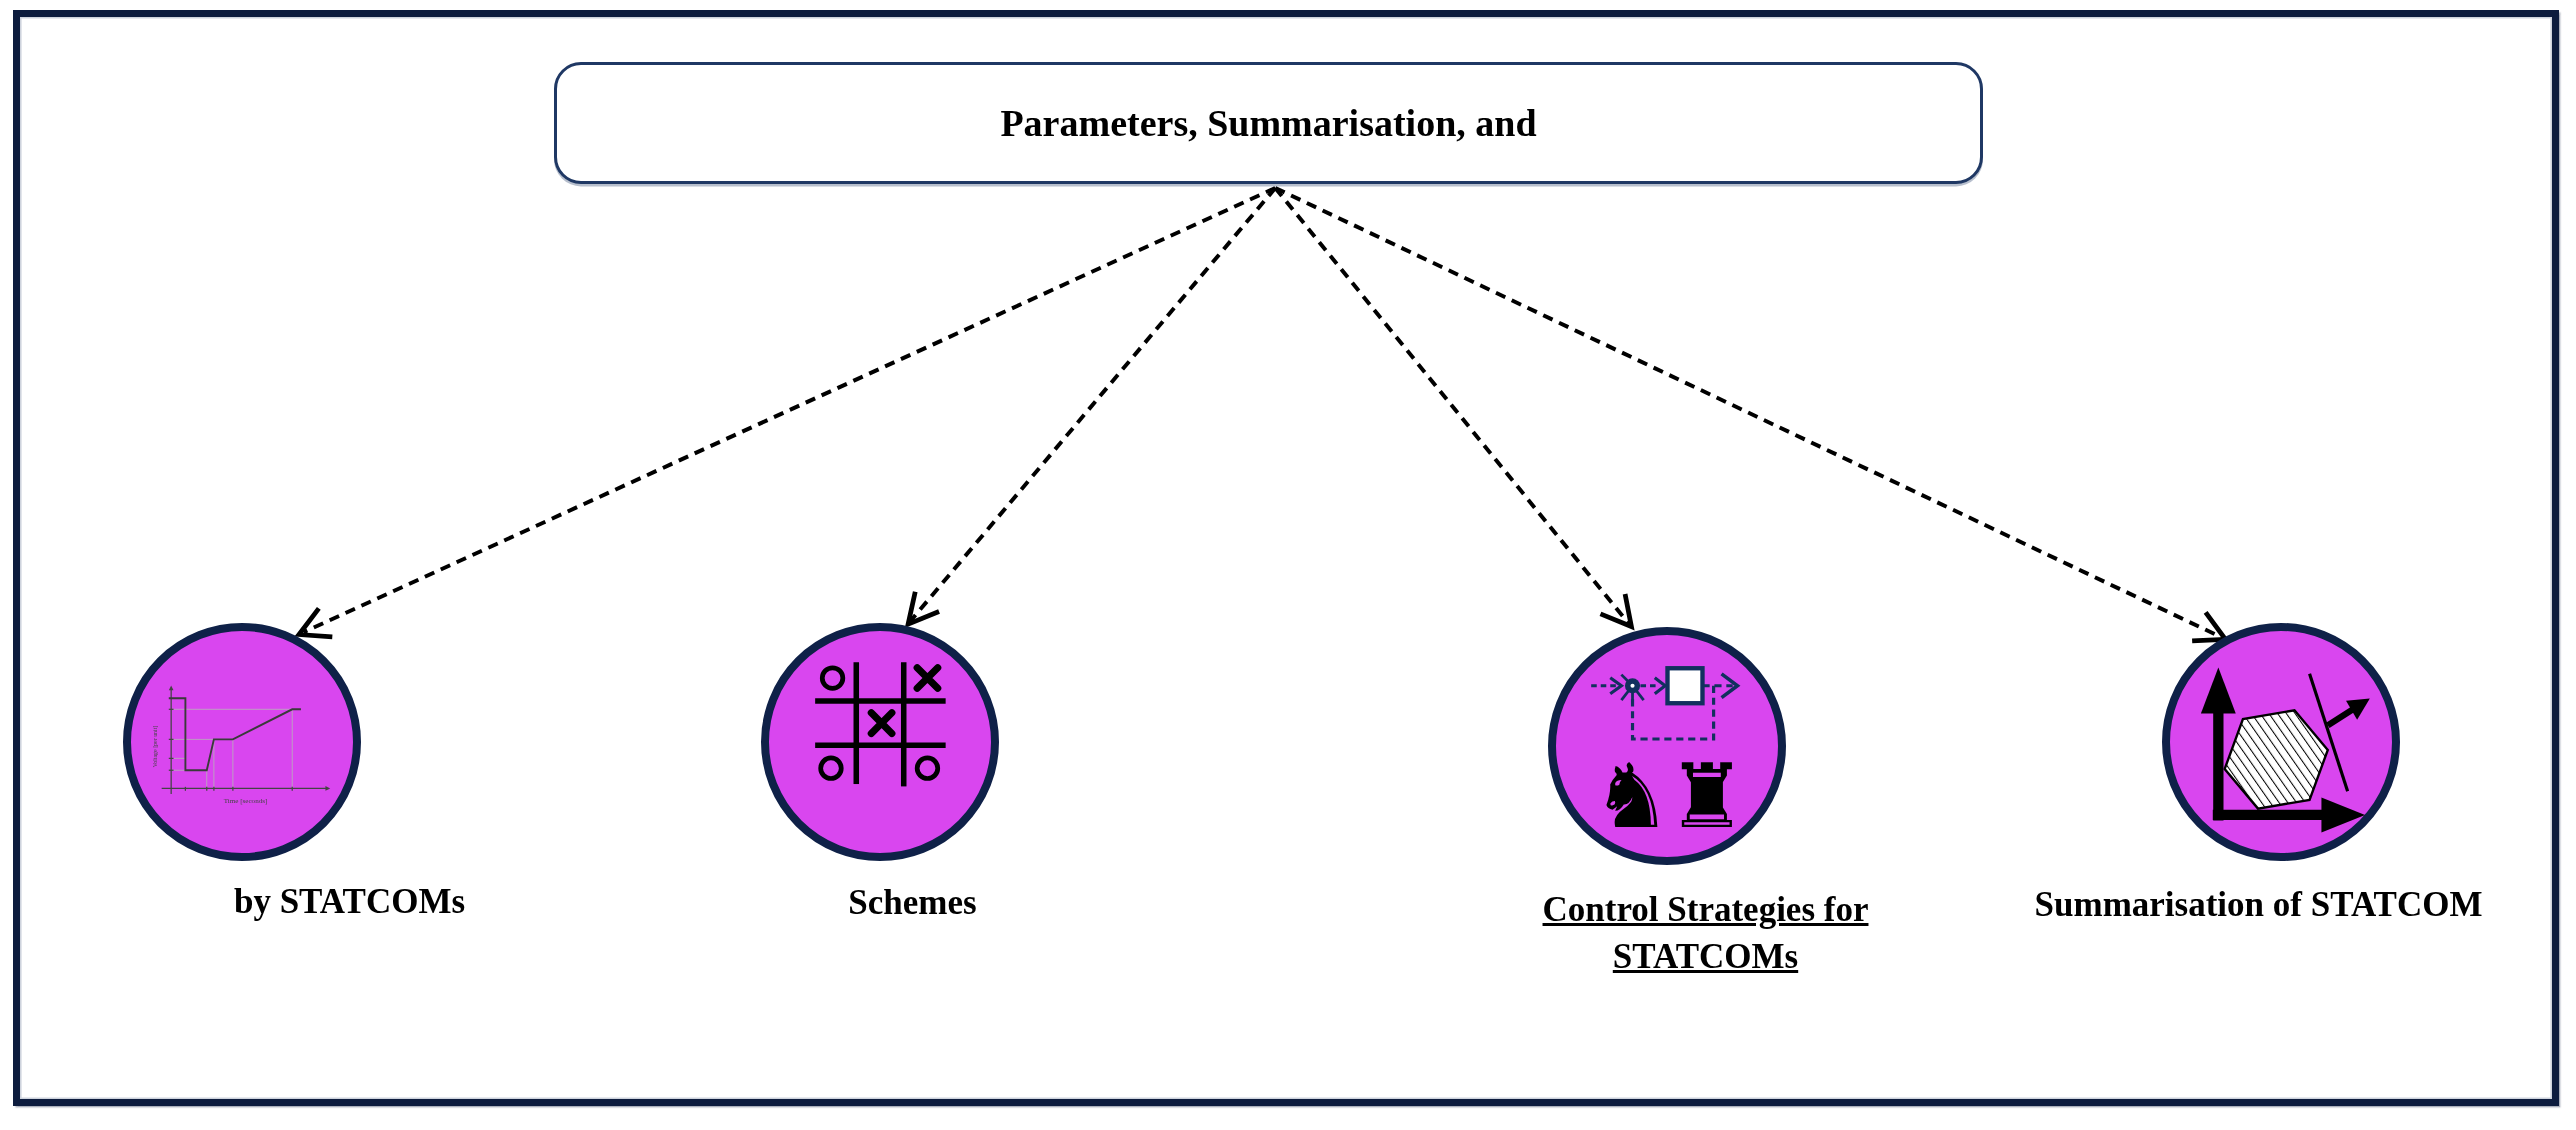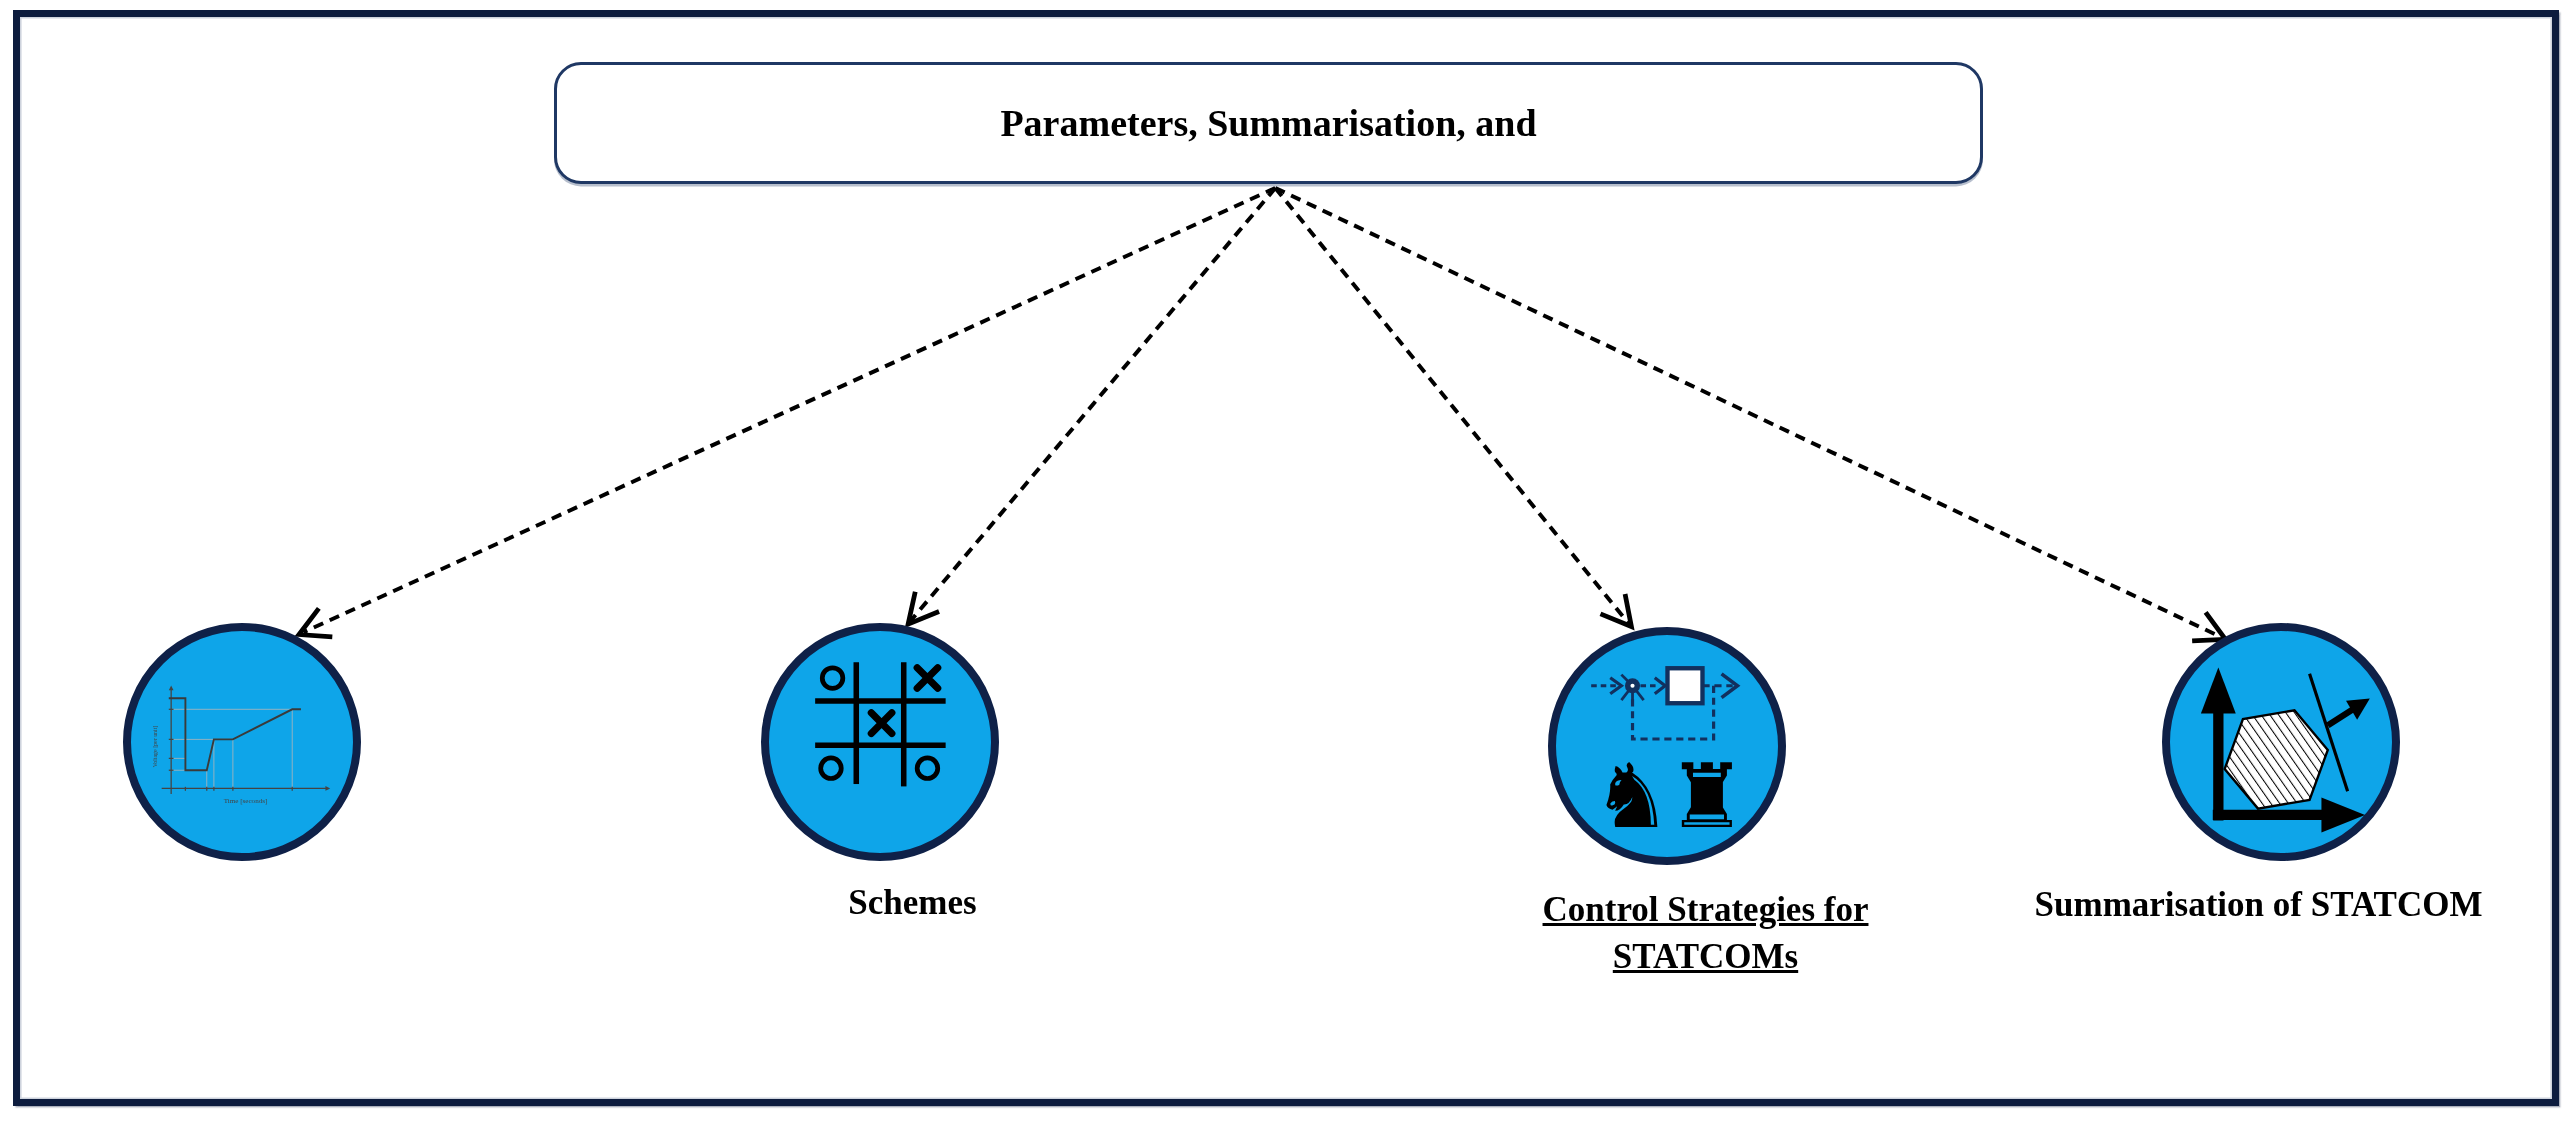--- a/index.html
+++ b/index.html
@@ -12,21 +12,21 @@
 
   .top-box{position:absolute;left:554px;top:62px;width:1429px;height:122px;
            box-sizing:border-box;border:3.2px solid #1f3864;border-radius:27px;
            background:#fff;display:flex;flex-direction:column;justify-content:center;
            align-items:center;box-shadow:0 2.4px 0 rgba(31,56,100,.32);}
   .top-box .t-line{font-weight:bold;font-size:38px;line-height:1.5;white-space:nowrap;}
 
   .arrows{position:absolute;left:0;top:0;pointer-events:none;}
 
   .node-circle{position:absolute;width:238px;height:238px;box-sizing:border-box;
-               border:8.7px solid #0f2148;border-radius:50%;background:#0ea5e9;
+               border:8.7px solid #0f2148;border-radius:50%;background:#d946ef;
                display:flex;flex-direction:column;align-items:center;justify-content:center;}
 
   .caption{position:absolute;width:603px;text-align:center;font-weight:bold;
            font-size:35px;line-height:1.34;}
 
   .chess-row{font-family:"DejaVu Sans", sans-serif;font-size:89px;line-height:1;
              letter-spacing:-4.8px;color:#000;margin-top:1.6px;}
 </style>
 </head>
 <body>
@@ -145,20 +145,21 @@
     <g>
       <line x1="37" y1="215" x2="37" y2="72" stroke="#000" stroke-width="13"></line>
       <path d="M37,22 L15,80 L59,80 Z" fill="#000"></path>
       <line x1="30" y1="208" x2="172" y2="208" stroke="#000" stroke-width="13"></line>
       <path d="M222,208 L167,186 L167,230 Z" fill="#000"></path>
     </g>
   </svg>
 </div>
 
 <div class="caption" style="left:48px;top:879px;">
+  <div>by STATCOMs</div>
 </div>
 <div class="caption" style="left:611px;top:880px;">
   <div>Schemes</div>
 </div>
 <div class="caption" style="left:1404px;top:887px;text-decoration:underline;">
   <div>Control Strategies for</div>
   <div>STATCOMs</div>
 </div>
 <div class="caption" style="left:1957px;top:882px;">
   <div>Summarisation of STATCOM</div>

